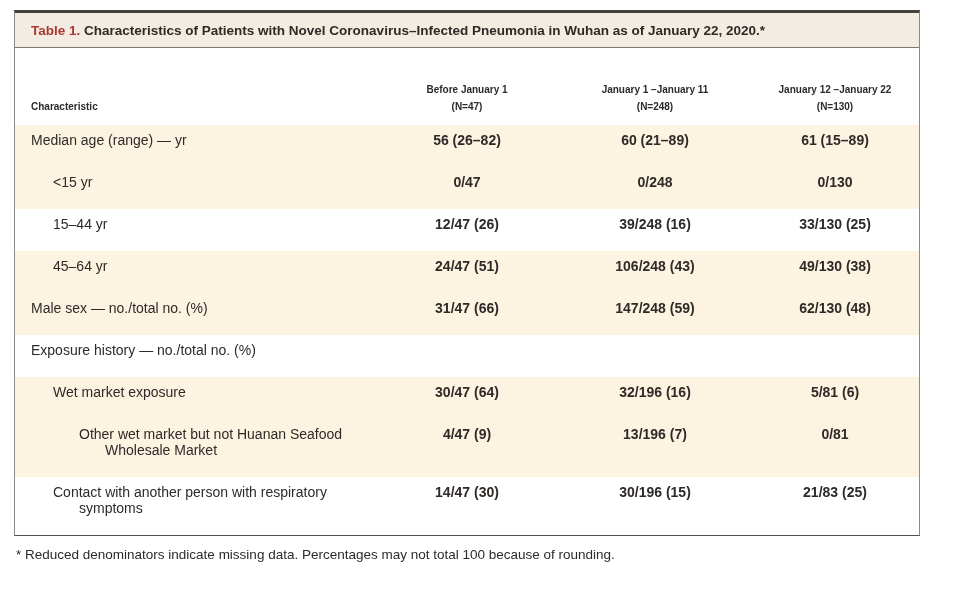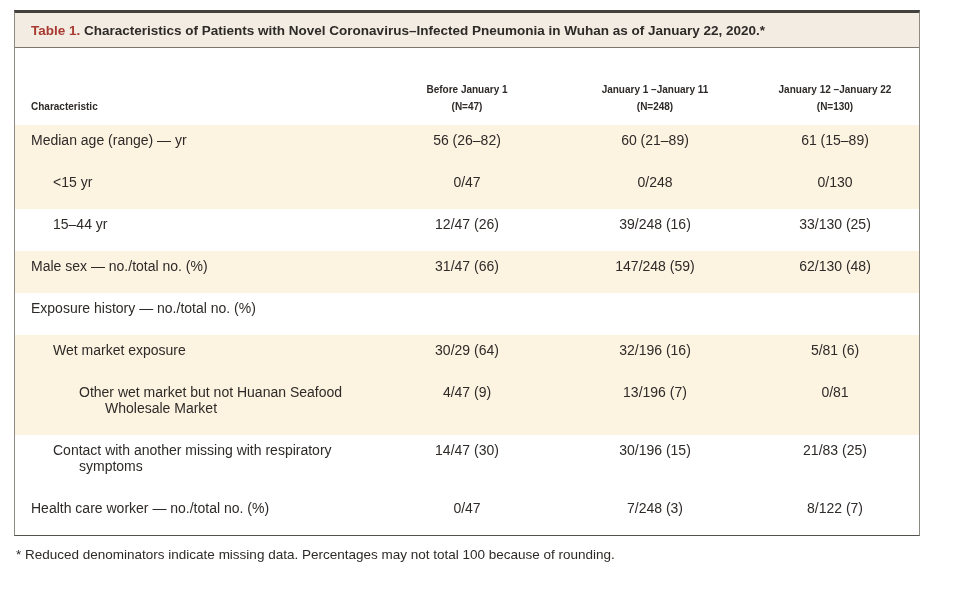--- a/index.html
+++ b/index.html
@@ -63,21 +63,21 @@
   }
   tbody tr.shaded{background:var(--row-shade);}
   td.char{
     text-align:left;
     white-space:pre-line;
     text-indent:-26px;
   }
   td.char.indent-0{padding-left:42px;}  
   td.char.indent-1{padding-left:64px;}  
   td.char.indent-2{padding-left:90px;}  
-  td.val{text-align:center;}
+  td.val{text-align:center;font-weight:bold;}
   .footnote{
     margin:10px 2px 0 2px;
     font-size:13.5px;
     line-height:17px;
   }
 </style>
 </head>
 <body>
 
 <div class="page">
@@ -123,55 +123,55 @@
             <td class="val">0/248</td>
             <td class="val">0/130</td>
           </tr>
           <tr>
             <td class="char indent-1">15–44 yr</td>
             <td class="val">12/47 (26)</td>
             <td class="val">39/248 (16)</td>
             <td class="val">33/130 (25)</td>
           </tr>
           <tr class="shaded">
+            <td class="char indent-1">45–64 yr</td>
+            <td class="val">24/47 (51)</td>
+            <td class="val">106/248 (43)</td>
+            <td class="val">49/130 (38)</td>
+          </tr>
+          <tr class="shaded">
             <td class="char indent-0">Male sex — no./total no. (%)</td>
             <td class="val">31/47 (66)</td>
             <td class="val">147/248 (59)</td>
             <td class="val">62/130 (48)</td>
           </tr>
           <tr>
             <td class="char indent-0">Exposure history — no./total no. (%)</td>
             <td class="val"></td>
             <td class="val"></td>
             <td class="val"></td>
           </tr>
           <tr class="shaded">
             <td class="char indent-1">Wet market exposure</td>
-            <td class="val">30/29 (64)</td>
+            <td class="val">30/47 (64)</td>
             <td class="val">32/196 (16)</td>
             <td class="val">5/81 (6)</td>
           </tr>
           <tr class="shaded">
             <td class="char indent-2">Other wet market but not Huanan Seafood
 Wholesale Market</td>
             <td class="val">4/47 (9)</td>
             <td class="val">13/196 (7)</td>
             <td class="val">0/81</td>
           </tr>
           <tr>
-            <td class="char indent-1">Contact with another missing with respiratory
+            <td class="char indent-1">Contact with another person with respiratory
 symptoms</td>
             <td class="val">14/47 (30)</td>
             <td class="val">30/196 (15)</td>
             <td class="val">21/83 (25)</td>
-          </tr>
-          <tr>
-            <td class="char indent-0">Health care worker — no./total no. (%)</td>
-            <td class="val">0/47</td>
-            <td class="val">7/248 (3)</td>
-            <td class="val">8/122 (7)</td>
           </tr>
         </tbody>
     </table>
   </div>
   <div class="footnote">* Reduced denominators indicate missing data. Percentages may not total 100 because of rounding.</div>
 
 </div>
 
 </body></html>

